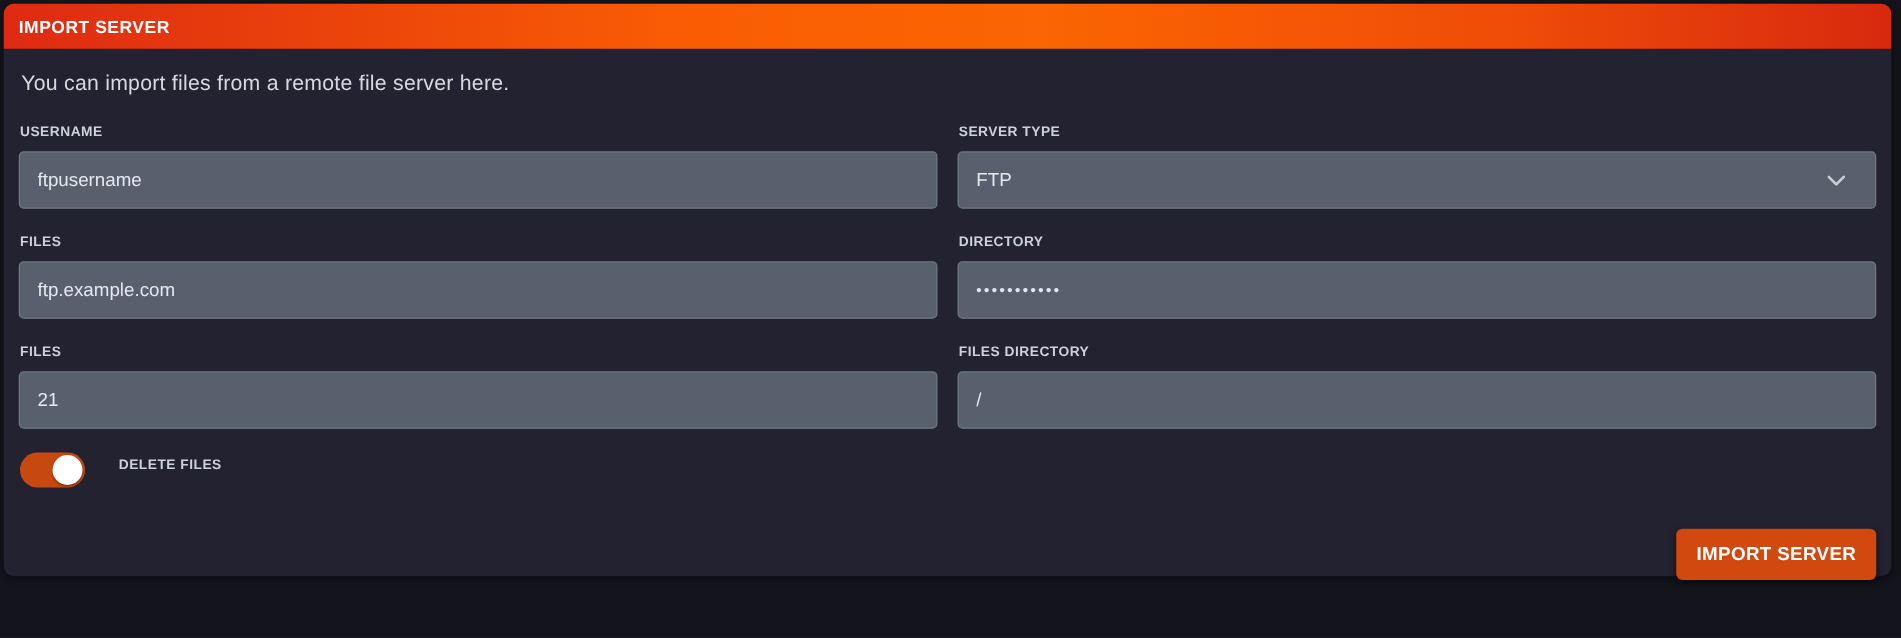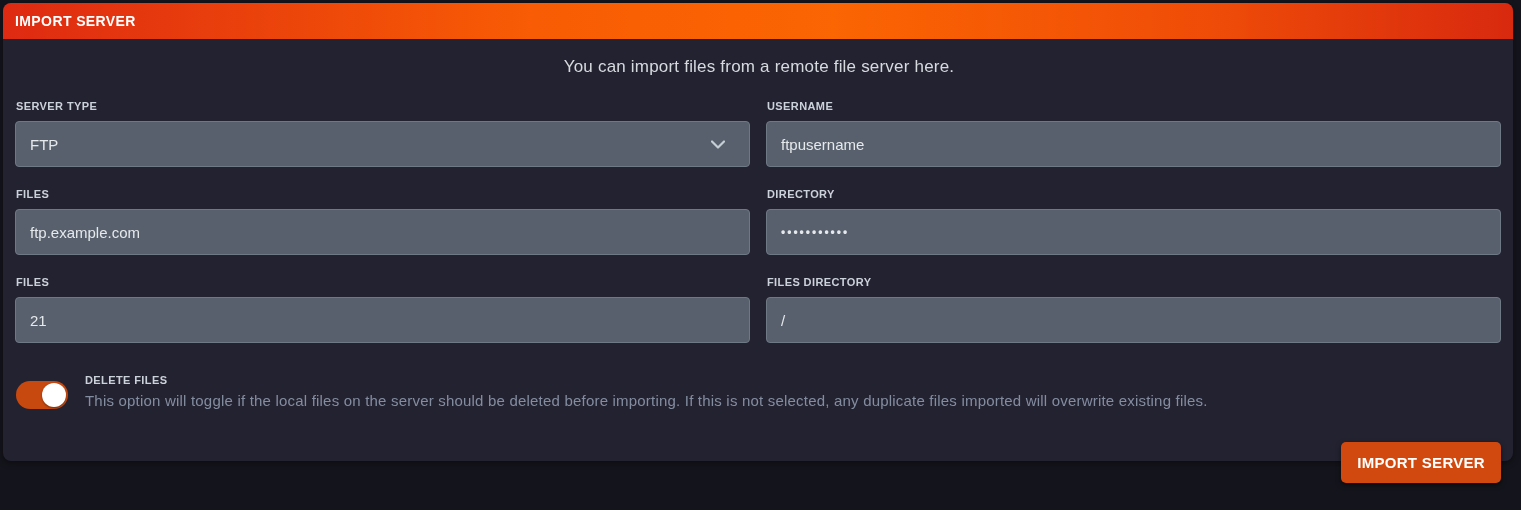--- a/index.html
+++ b/index.html
@@ -33,21 +33,20 @@
     letter-spacing: .4px;
   }
 
   .card-body { padding: 0 12px; }
 
   .intro {
     margin: 18px 0 0 2px;
     color: #d6dade;
     font-size: 17px;
     letter-spacing: .2px;
-    text-align: center;
   }
 
   .grid {
     display: grid;
     grid-template-columns: 1fr 1fr;
     column-gap: 16px;
     margin-top: 2px;
   }
 
   .group { display: flex; flex-direction: column; }
@@ -74,23 +73,23 @@
   input.pw { font-size: 12px; font-weight: 700; letter-spacing: 2px; }
 
   .selectbox {
     display: flex; align-items: center; justify-content: space-between;
     cursor: pointer;
   }
   .selectbox .chev { display: flex; align-items: center; margin-right: 10px; }
 
   .toggle-row {
     display: flex;
-    align-items: flex-end;
-    margin: 30px 0 0 1px;
-    gap: 17px;
+    align-items: center;
+    margin: 16px 0 0 1px;
+    gap: 27px;
   }
   .toggle {
     width: 52px; height: 28px;
     border-radius: 14px;
     background: #c7490f;
     position: relative;
     margin-top: 3px;
     cursor: pointer;
     flex: 0 0 auto;
   }
@@ -141,37 +140,37 @@
     <div class="card-header">
       <span class="title">IMPORT SERVER</span>
     </div>
 
     <div class="card-body">
       <p class="intro">You can import files from a remote file server here.</p>
 
       <div class="grid">
 
         <div class="group">
+          <div class="field-label">USERNAME</div>
+          <input class="control" type="text" value="ftpusername" style="">
+        </div>
+
+        <div class="group">
           <div class="field-label">SERVER TYPE</div>
           <div class="control selectbox">
             <span>FTP</span>
             <span class="chev">
               <svg width="14" height="9" viewBox="0 0 14 9">
                   <polyline points="1,1.5 7,7.5 13,1.5" fill="none" stroke="#c7cdd4" stroke-width="2.2" stroke-linecap="round" stroke-linejoin="round"></polyline>
                 </svg>
             </span>
           </div>
         </div>
 
         <div class="group">
-          <div class="field-label">USERNAME</div>
-          <input class="control" type="text" value="ftpusername" style="">
-        </div>
-
-        <div class="group">
           <div class="field-label">FILES</div>
           <input class="control" type="text" value="ftp.example.com" style="">
         </div>
 
         <div class="group">
           <div class="field-label">DIRECTORY</div>
           <input class="control pw" type="text" value="•••••••••••" style="">
         </div>
 
         <div class="group">
@@ -185,21 +184,20 @@
         </div>
 
       </div>
 
       <div class="toggle-row">
         <div class="toggle">
           <div class="knob"></div>
         </div>
         <div class="toggle-text">
           <div class="toggle-label">DELETE FILES</div>
-          <div class="toggle-desc">This option will toggle if the local files on the server should be deleted before importing. If this is not selected, any duplicate files imported will overwrite existing files.</div>
         </div>
       </div>
 
       <div class="footer">
         <button class="btn">IMPORT SERVER</button>
       </div>
 
     </div>
   </div>
 </div>

